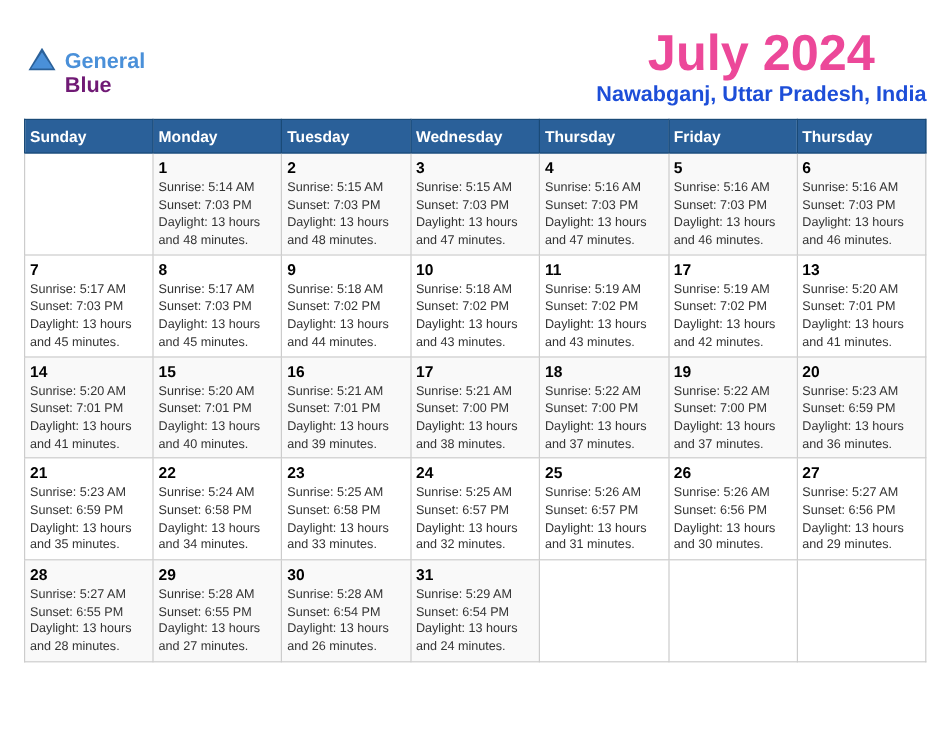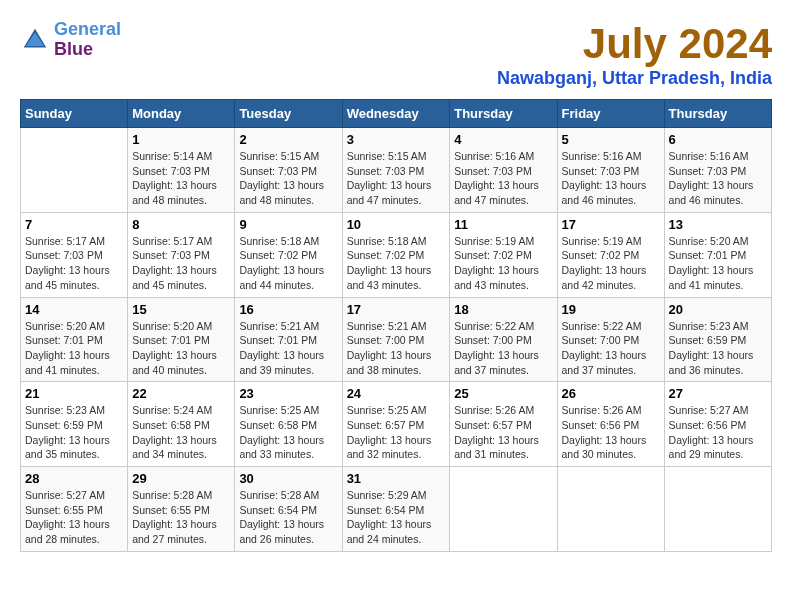--- a/index.html
+++ b/index.html
@@ -18,36 +18,38 @@
     }
     .logo {
       display: flex;
       align-items: center;
     }
     .logo-text {
       font-size: 18px;
       font-weight: bold;
       color: #1a3a5c;
       line-height: 1.1;
+      margin-top: 22px;
     }
     .logo-text span {
       color: #4a90d9;
     }
     .logo-icon {
       width: 30px;
       height: 30px;
       margin-right: 4px;
     }
     .title-block {
       text-align: right;
     }
     .month-title {
       font-size: 42px;
-      color: #a16207;
-      font-weight: bold;
+      color: #ec4899;
+      font-weight: bold;
+      text-align: center;
     }
     .location-title {
       font-size: 18px;
       color: #1d4ed8;
       font-weight: bold;
     }
     table {
       width: 100%;
       border-collapse: collapse;
       font-size: 11px;

